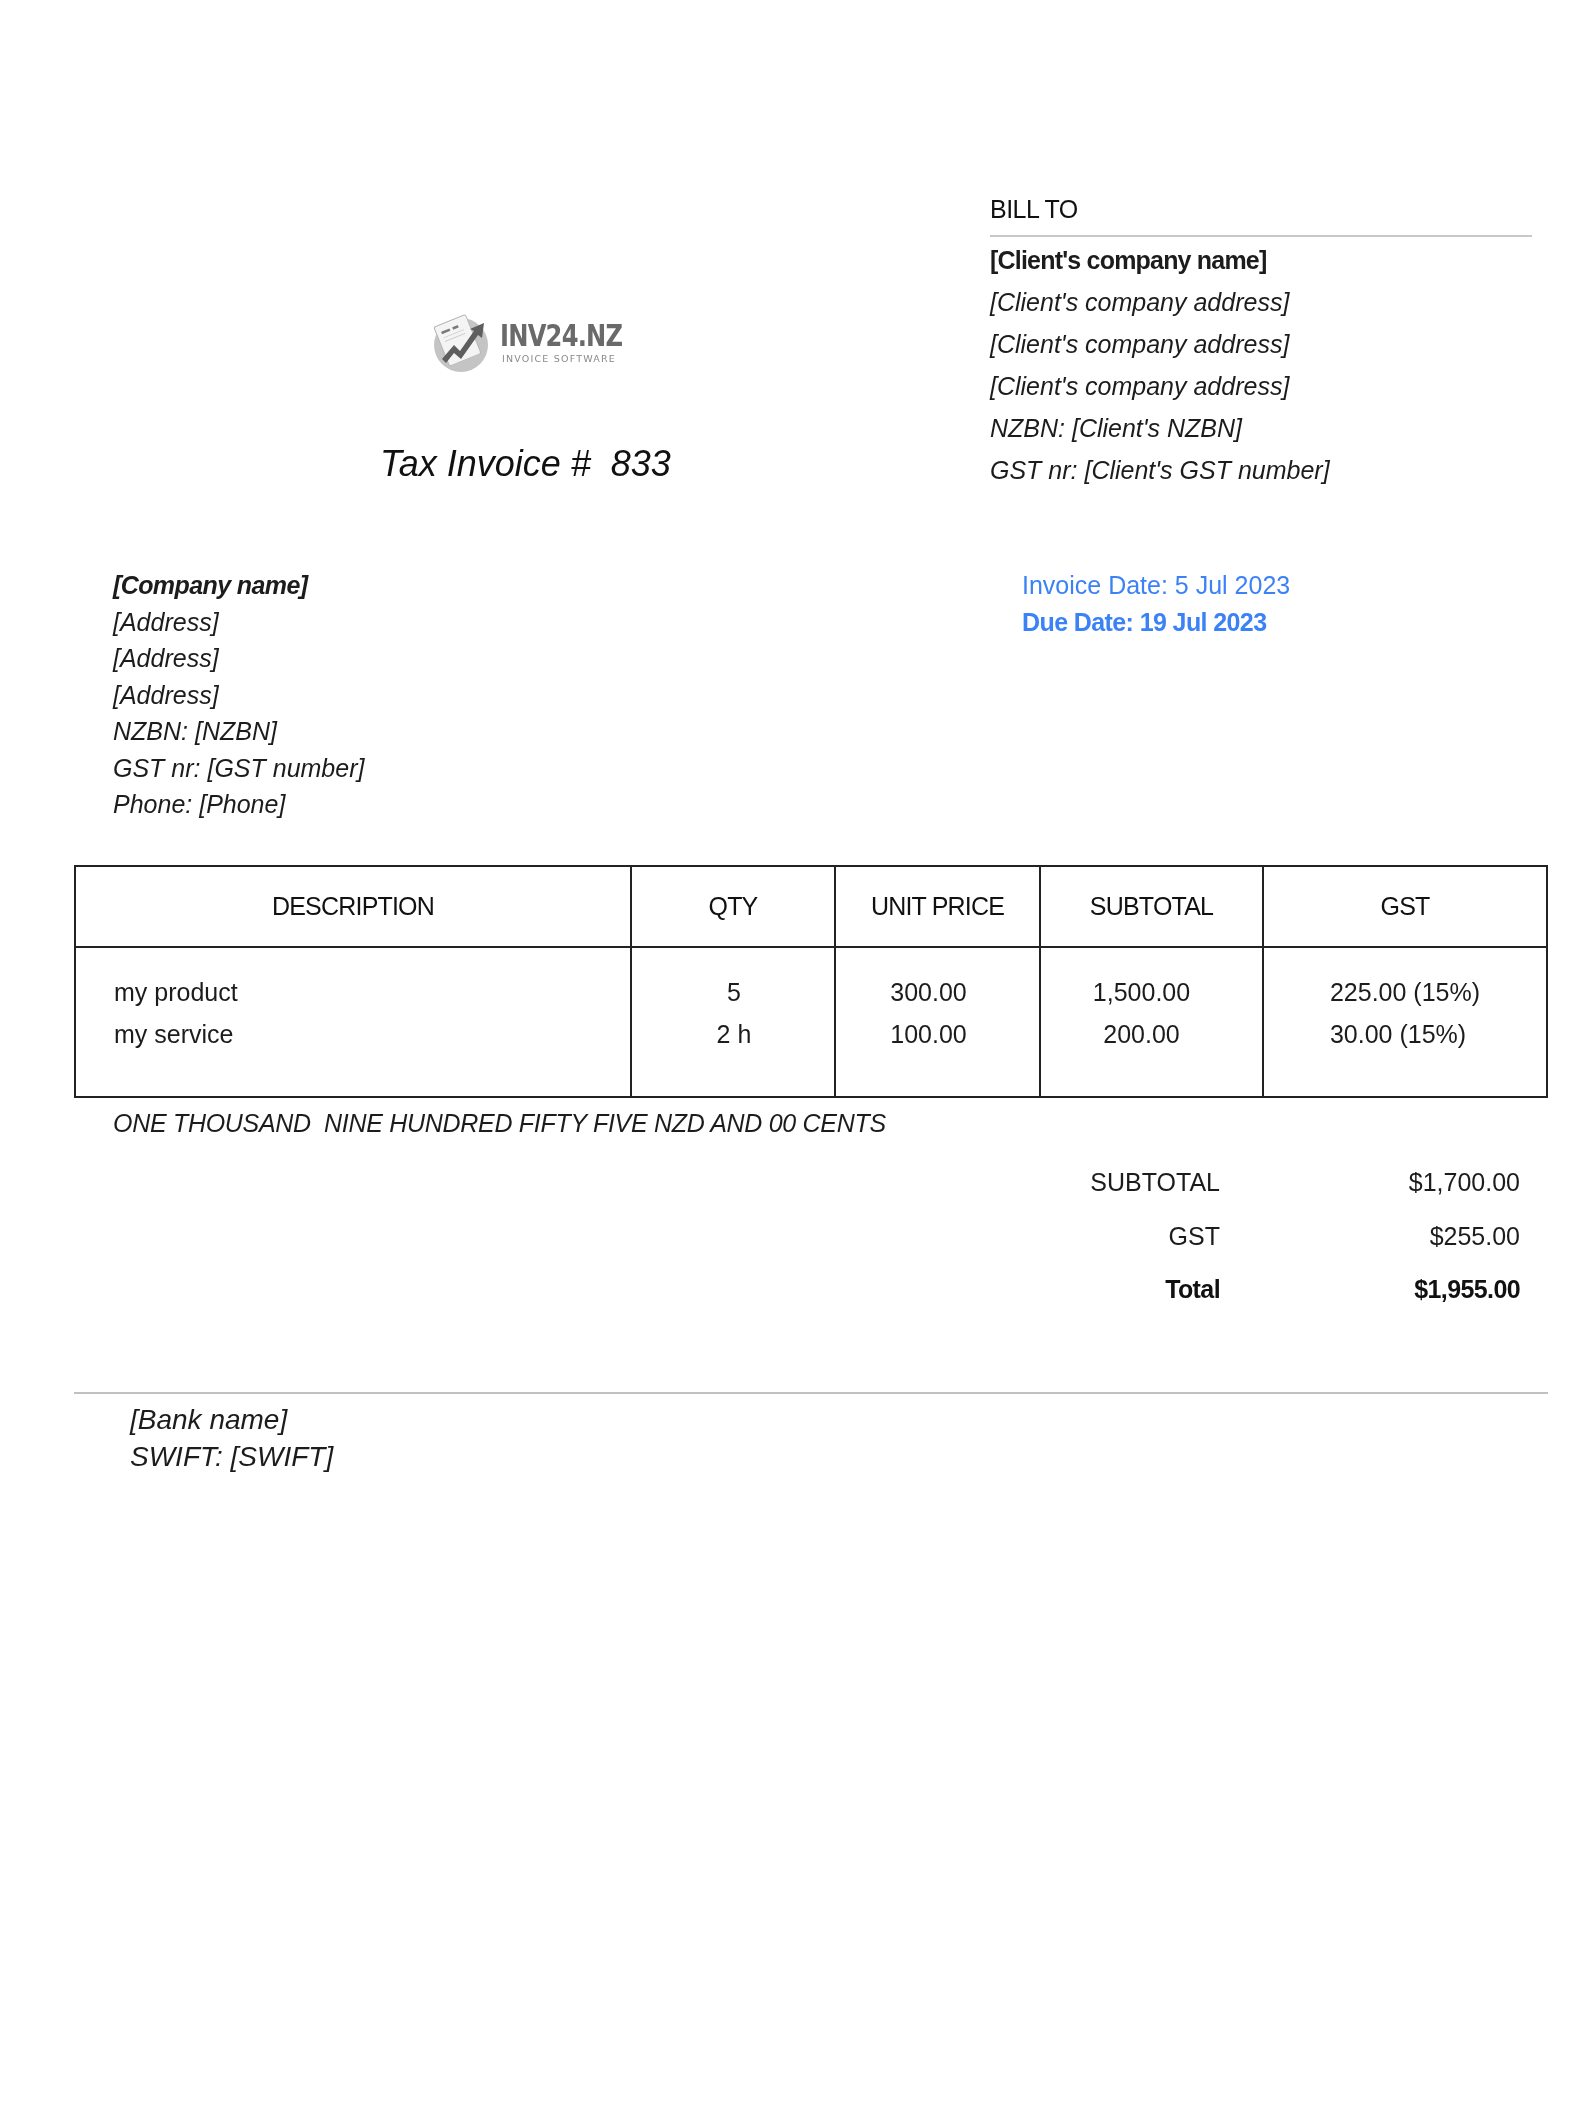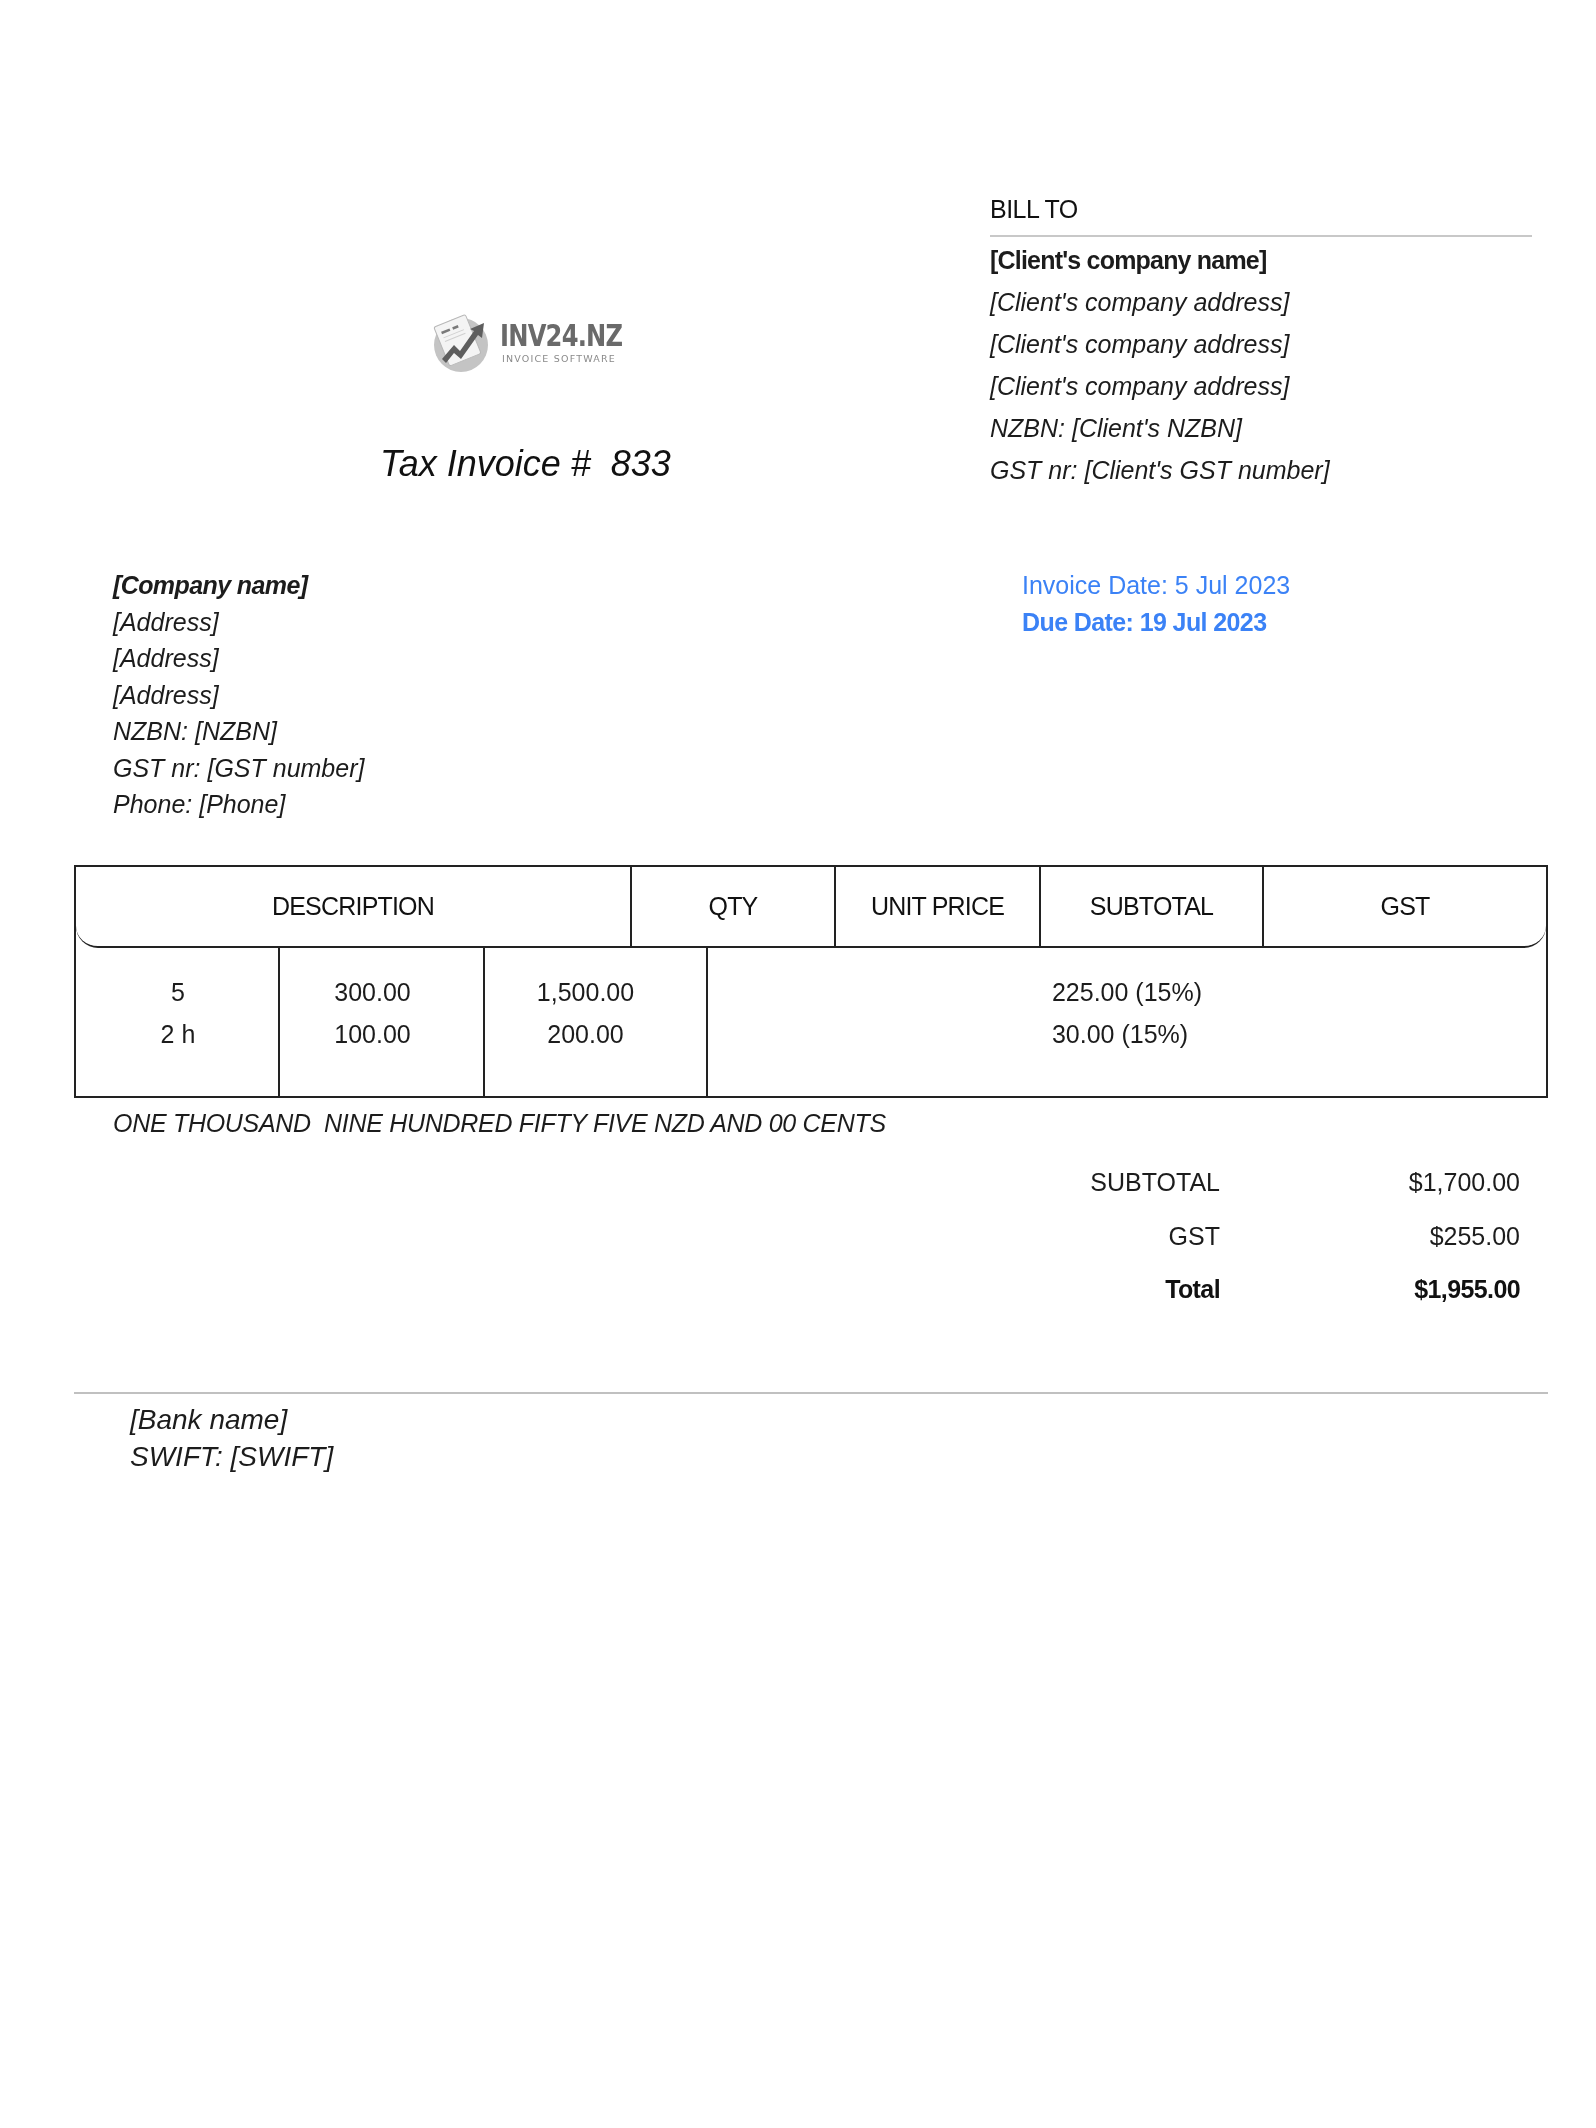--- a/index.html
+++ b/index.html
@@ -139,21 +139,20 @@
       width: 1474px;
       height: 233px;
       border: 2px solid #222;
       box-sizing: border-box;
     }
     .items-header {
       display: flex;
       height: 81px;
       border-bottom: 2px solid #222;
       box-sizing: border-box;
-      border-radius: 22px;
     }
     .items-body {
       display: flex;
       height: 148px;
     }
     .col {
       box-sizing: border-box;
       border-right: 2px solid #222;
     }
     .col:last-child { border-right: none; }
@@ -296,20 +295,24 @@
 
 <div class="abs items">
   <div class="items-header">
     <div class="col th c1">DESCRIPTION</div>
     <div class="col th c2">QTY</div>
     <div class="col th c3">UNIT PRICE</div>
     <div class="col th c4">SUBTOTAL</div>
     <div class="col th c5">GST</div>
   </div>
   <div class="items-body">
+    <div class="col td c1">
+      <div class="cell">my product</div>
+      <div class="cell">my service</div>
+    </div>
     <div class="col td c2 center">
       <div class="cell" style="padding-left:2px">5</div>
       <div class="cell" style="padding-left:2px">2 h</div>
     </div>
     <div class="col td c3 center">
       <div class="cell" style="padding-right:18px">300.00</div>
       <div class="cell" style="padding-right:18px">100.00</div>
     </div>
     <div class="col td c4 center">
       <div class="cell" style="padding-right:20px">1,500.00</div>

